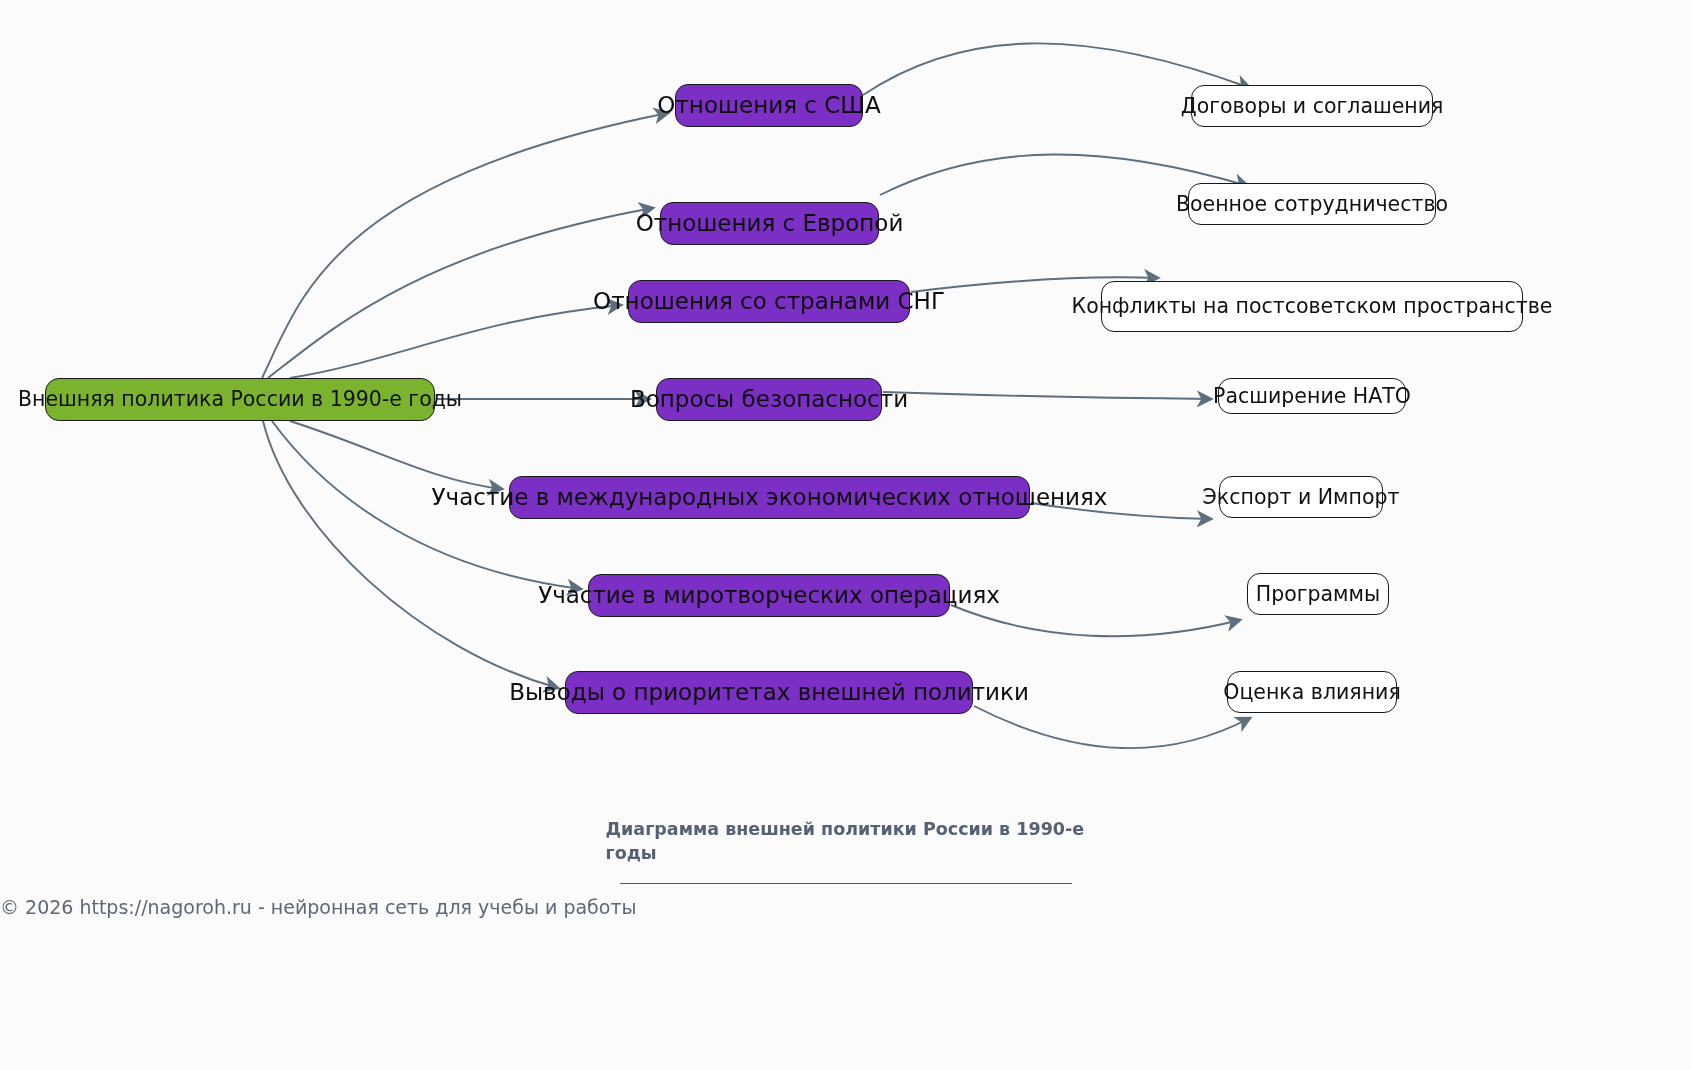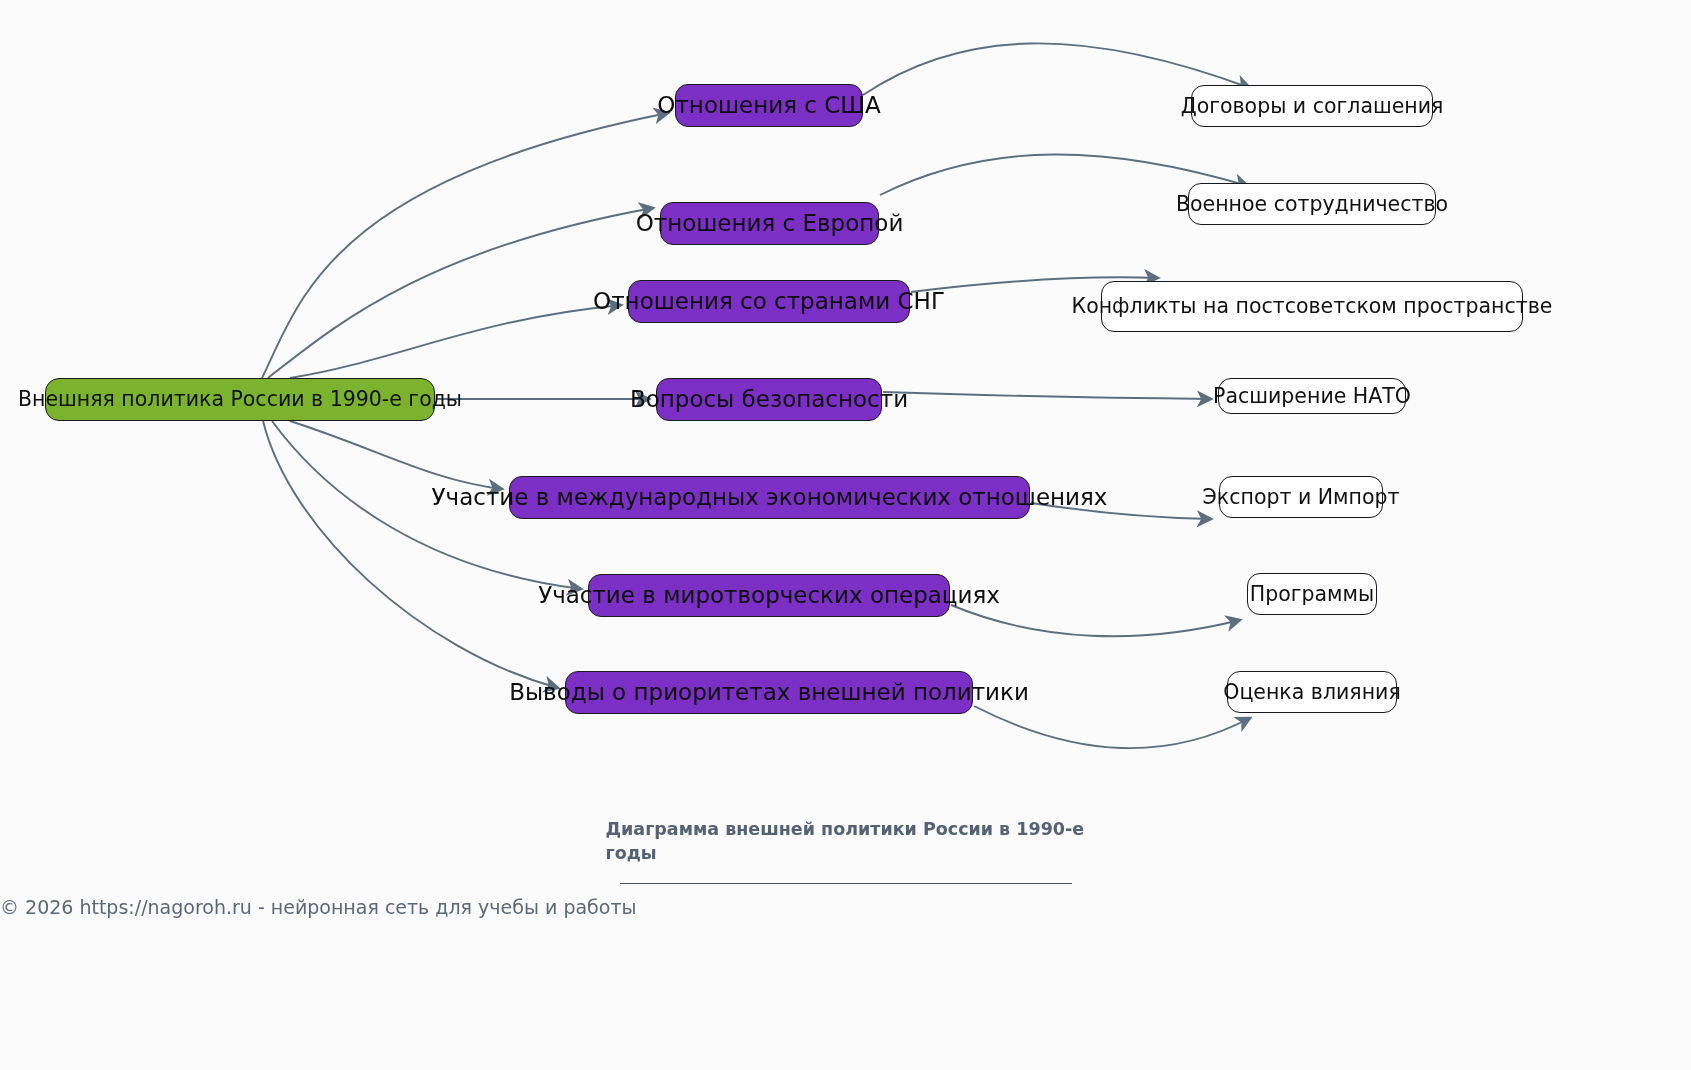--- a/index.html
+++ b/index.html
@@ -153,21 +153,21 @@
   </div>
   <div class="node node-leaf" style="left:1101px; top:281px; width:422px; height:51px;">
     <span>Конфликты на постсоветском пространстве</span>
   </div>
   <div class="node node-leaf" style="left:1218px; top:378px; width:188px; height:36px;">
     <span>Расширение НАТО</span>
   </div>
   <div class="node node-leaf" style="left:1219px; top:476px; width:164px; height:42px;">
     <span>Экспорт и Импорт</span>
   </div>
-  <div class="node node-leaf" style="left:1247px; top:573px; width:130px; height:42px;">
+  <div class="node node-leaf" style="left:1247px; top:573px; width:142px; height:42px;">
     <span>Программы</span>
   </div>
   <div class="node node-leaf" style="left:1227px; top:671px; width:170px; height:42px;">
     <span>Оценка влияния</span>
   </div>
 
   <div id="footer">
     <div class="f-title">Диаграмма внешней политики России в 1990-е годы</div>
     <div class="f-rule"></div>
     <div class="f-copy">© 2026 https://nagoroh.ru - нейронная сеть для учебы и работы</div>

